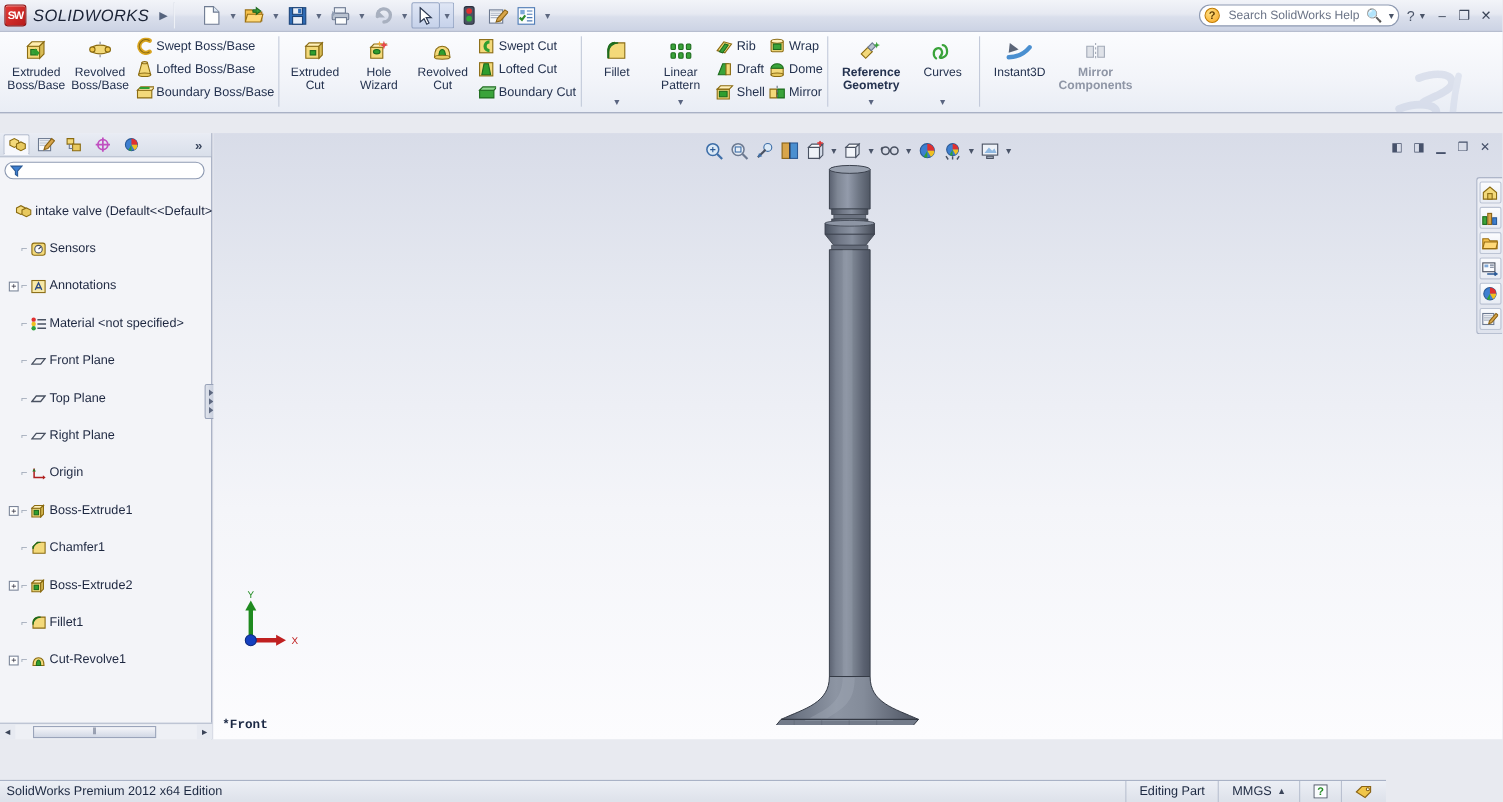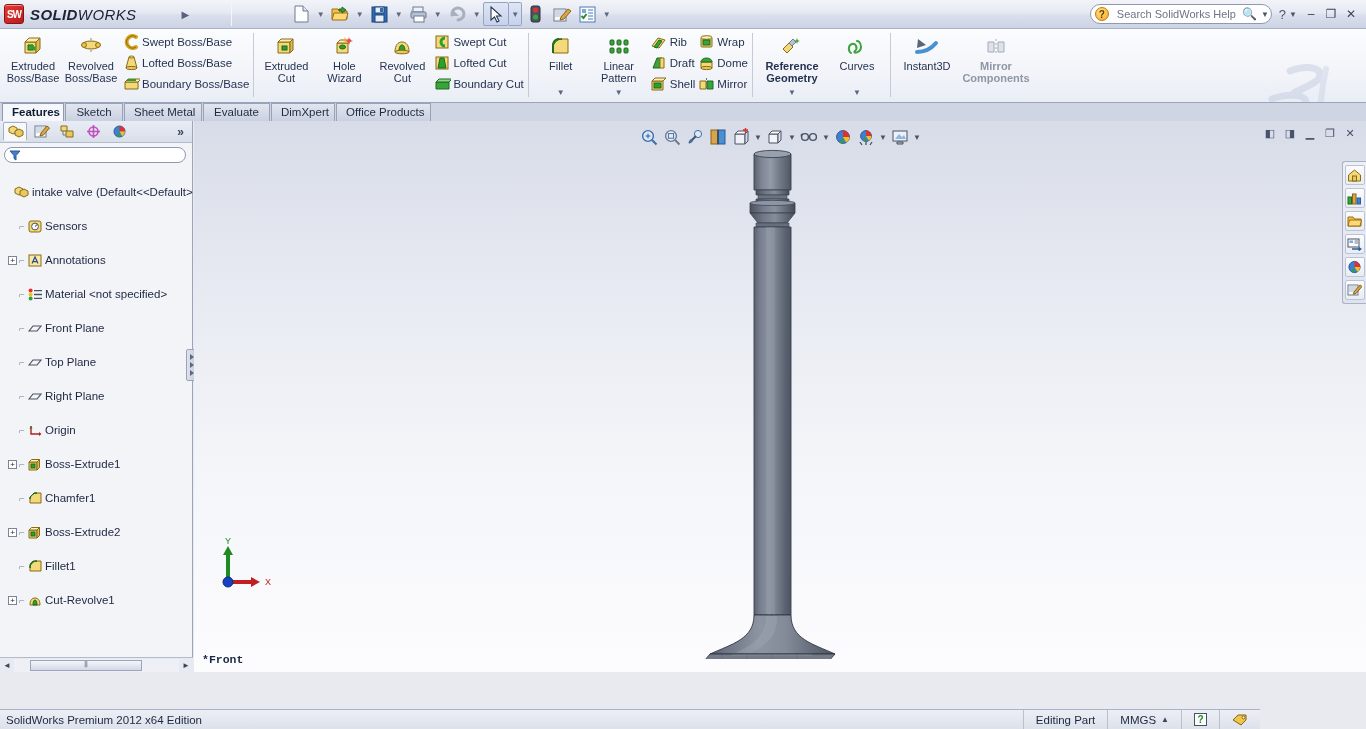--- a/index.html
+++ b/index.html
@@ -13,21 +13,21 @@
     background: #e8eaf0;
     -webkit-font-smoothing: antialiased;
   }
   #app { position: relative; width: 1366px; height: 729px; }
 
   
   .titlebar {
     position: absolute; left:0; top:0; width:1366px; height:29px;
     background: linear-gradient(to bottom, #f2f4f9 0%, #e6e9f2 45%, #dadfec 55%, #ccd3e4 100%);
     border-bottom: 1px solid #a9b2c6;
-    display: flex; align-items: center; gap: 36px;
+    display: flex; align-items: center;
   }
   .sw-logo-box { display:flex; align-items:center; padding-left:4px; height:29px; }
   .sw-cube {
     width:20px; height:20px; border-radius:3px;
     background: linear-gradient(135deg,#e53935 0%, #b71c1c 100%);
     border:1px solid #8e1212;
     color:#fff; font-weight:bold; font-size:10px;
     display:flex; align-items:center; justify-content:center;
     letter-spacing:-1px;
     box-shadow: inset 0 1px 0 rgba(255,255,255,.45);
@@ -256,21 +256,21 @@
   svg { display:block; }
 </style>
 </head>
 <body>
 
 <div id="app">
 
   <div class="titlebar">
     <div class="sw-logo-box">
       <div class="sw-cube">SW</div>
-      <div class="sw-word"><span style="font-weight:bold">SOLID</span><span class="light">WORKS</span></div>
+      <div class="sw-word"><span style="font-weight:normal">SOLID</span><span class="light">WORKS</span></div>
     </div>
     <div class="title-arrow">▶</div>
     <div class="tb-sep"></div>
 
     <div class="qa-tools">
       <div class="qa-btn">
         <svg width="17" height="18" viewBox="0 0 17 18">
             <path d="M2 1h8l5 5v11H2z" fill="#fdfefe" stroke="#6d7a91"></path>
             <path d="M10 1v5h5" fill="#dbe6f2" stroke="#6d7a91"></path>
           </svg>
@@ -629,28 +629,20 @@
       <g fill="none" stroke="#c3ccdf" stroke-width="7" stroke-linecap="round">
         <path d="M48 12c16-6 30-4 30 4s-16 12-26 18"></path>
         <path d="M30 40c16-6 34-5 34 4s-20 14-30 18"></path>
       </g>
       <g fill="none" stroke="#ccd4e5" stroke-width="6" stroke-linecap="round">
         <path d="M84 10c-4 18-6 34-6 50"></path>
       </g>
     </svg>
   </div>
 
-  <div class="cmdtabs">
-    <div class="cmdtab active" style="left:2px; width:62px;">Features</div>
-    <div class="cmdtab" style="left:65px; width:58px;">Sketch</div>
-    <div class="cmdtab" style="left:124px; width:78px;">Sheet Metal</div>
-    <div class="cmdtab" style="left:203px; width:67px;">Evaluate</div>
-    <div class="cmdtab" style="left:271px; width:64px;">DimXpert</div>
-    <div class="cmdtab" style="left:336px; width:95px;">Office Products</div>
-  </div>
 
   <div class="leftpanel">
     <div class="lp-tabs">
       <div class="lp-tab active">
         <svg width="17" height="15" viewBox="0 0 17 15">
             <path d="M2 4l4-2 4 2v4l-4 2-4-2z" fill="#f3d97a" stroke="#8a6b12"></path>
             <path d="M8 7l4-2 4 2v4l-4 2-4-2z" fill="#e8c95f" stroke="#8a6b12"></path>
           </svg>
       </div>
       <div class="lp-tab">

